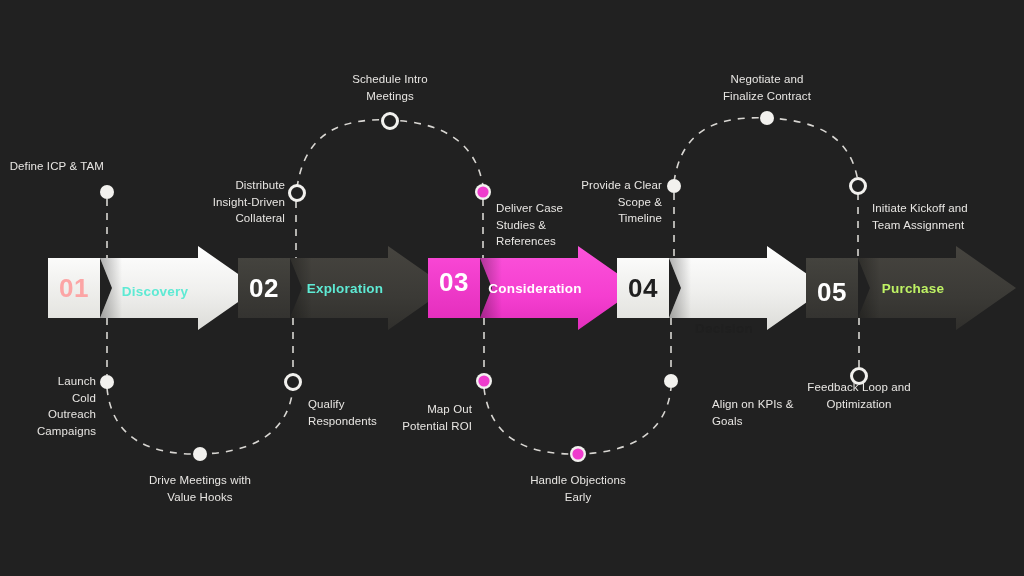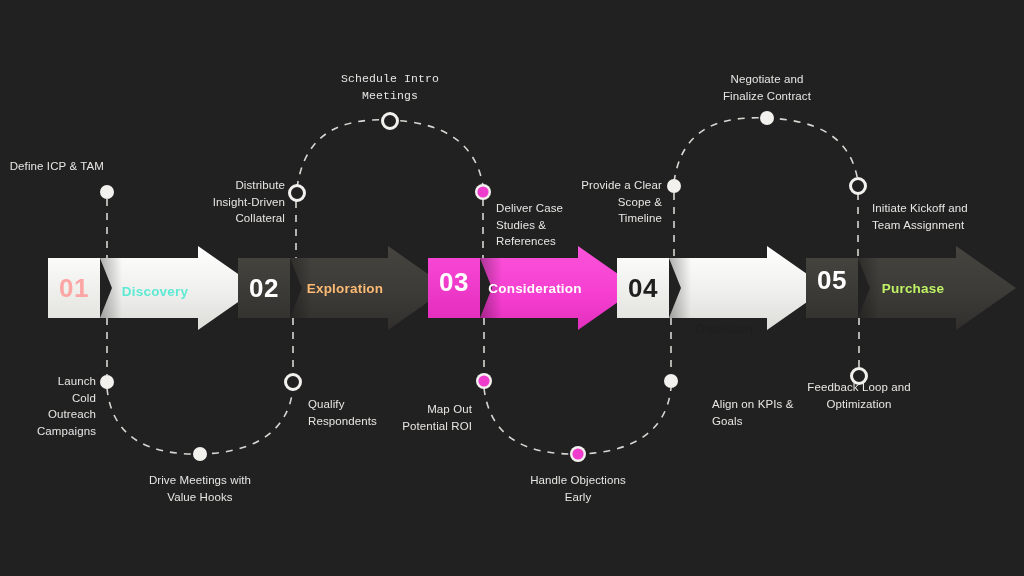--- a/index.html
+++ b/index.html
@@ -190,42 +190,42 @@
         <g>
           <circle cx="859" cy="376" r="7.5" fill="#212121" stroke="#f2f1ee" stroke-width="3"></circle>
         </g>
       </g>
   </svg>
 
   <div id="step-text-layer">
       <div class="step-number" style="left: 48px; top: 258px; width: 52px; height: 60px; color: #fca5a5;">01</div>
       <div class="step-title" style="left: 100px; top: 258px; width: 110px; height: 66px; color: #5eead4;">Discovery</div>
       <div class="step-number" style="left: 238px; top: 258px; width: 52px; height: 60px; color: rgb(255, 255, 255);">02</div>
-      <div class="step-title" style="left: 290px; top: 258px; width: 110px; height: 60px; color: #fdba74;">Exploration</div>
+      <div class="step-title" style="left: 290px; top: 258px; width: 110px; height: 60px; color: #5eead4;">Exploration</div>
       <div class="step-number" style="left: 428px; top: 258px; width: 52px; height: 49px; color: rgb(255, 255, 255);">03</div>
       <div class="step-title" style="left: 480px; top: 258px; width: 110px; height: 60px; color: rgb(255, 255, 255);">Consideration</div>
       <div class="step-number" style="left: 617px; top: 258px; width: 52px; height: 60px; color: rgb(31, 31, 31);">04</div>
       <div class="step-title" style="left: 669px; top: 258px; width: 110px; height: 60px; color: rgb(31, 31, 31); margin-top: 40px;">Decision</div>
-      <div class="step-number" style="left: 806px; top: 250px; width: 52px; height: 60px; color: rgb(255, 255, 255);">05</div>
+      <div class="step-number" style="left: 806px; top: 262px; width: 52px; height: 60px; color: rgb(255, 255, 255);">05</div>
       <div class="step-title" style="left: 858px; top: 258px; width: 110px; height: 60px; color: #bef264;">Purchase</div>
     </div>
   <div id="labels-layer">
       <div class="node-label lbl-left" style="width: 160px; top: 158px; left: -56px;">Define ICP &amp; TAM</div>
       <div class="node-label lbl-left" style="width: 90px; top: 373px; left: 6px;">Launch
 Cold
 Outreach
 Campaigns</div>
       <div class="node-label lbl-center" style="width: 180px; top: 472px; left: 110px;">Drive Meetings with
 Value Hooks</div>
       <div class="node-label lbl-right" style="width: 120px; top: 373px; left: 308px;">Qualify
 Respondents</div>
       <div class="node-label lbl-left" style="width: 120px; top: 177px; left: 165px;">Distribute
 Insight-Driven
 Collateral</div>
-      <div class="node-label lbl-center" style="width: 160px; top: 71px; left: 310px; font-family: Liberation Mono, monospace;">Schedule Intro
+      <div class="node-label lbl-center" style="width: 160px; top: 71px; left: 310px;">Schedule Intro
 Meetings</div>
       <div class="node-label lbl-right" style="width: 120px; top: 177px; left: 496px;">Deliver Case
 Studies &amp;
 References</div>
       <div class="node-label lbl-left" style="width: 120px; top: 373px; left: 352px; margin-top: 28px;">Map Out
 Potential ROI</div>
       <div class="node-label lbl-center" style="width: 180px; top: 472px; left: 488px;">Handle Objections
 Early</div>
       <div class="node-label lbl-right" style="width: 130px; top: 373px; left: 712px;">Align on KPIs &amp;
 Goals</div>

